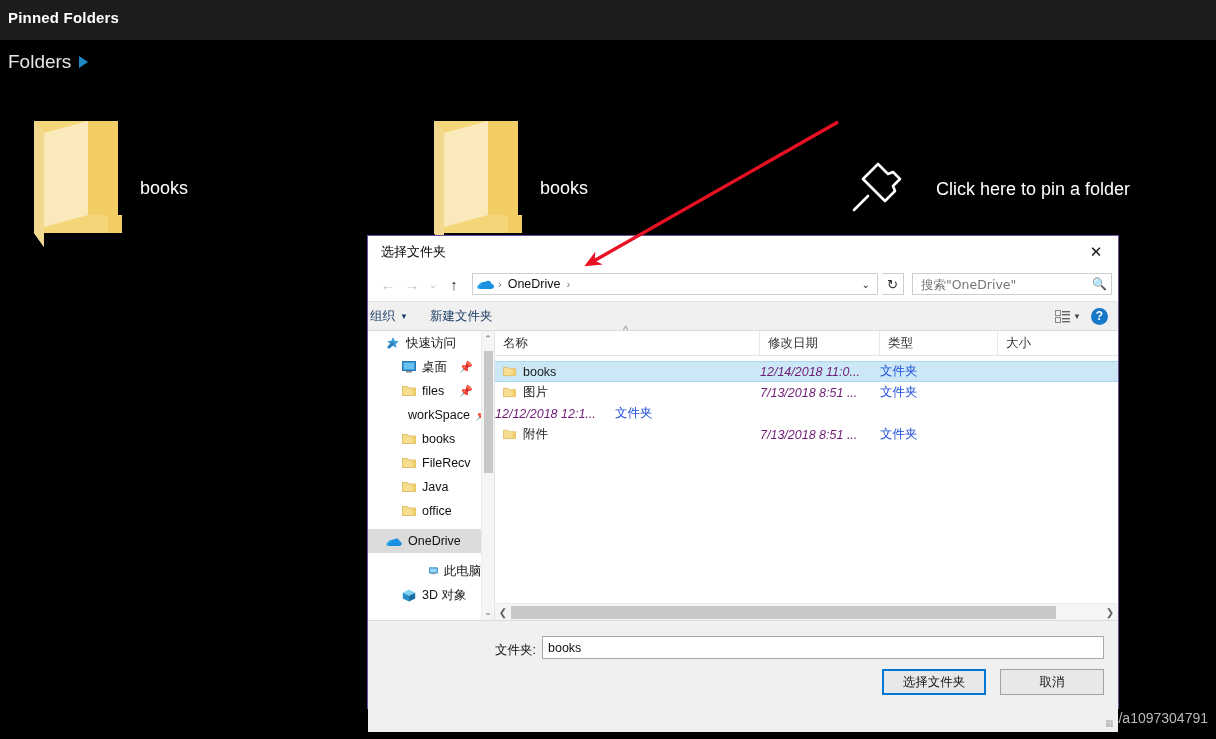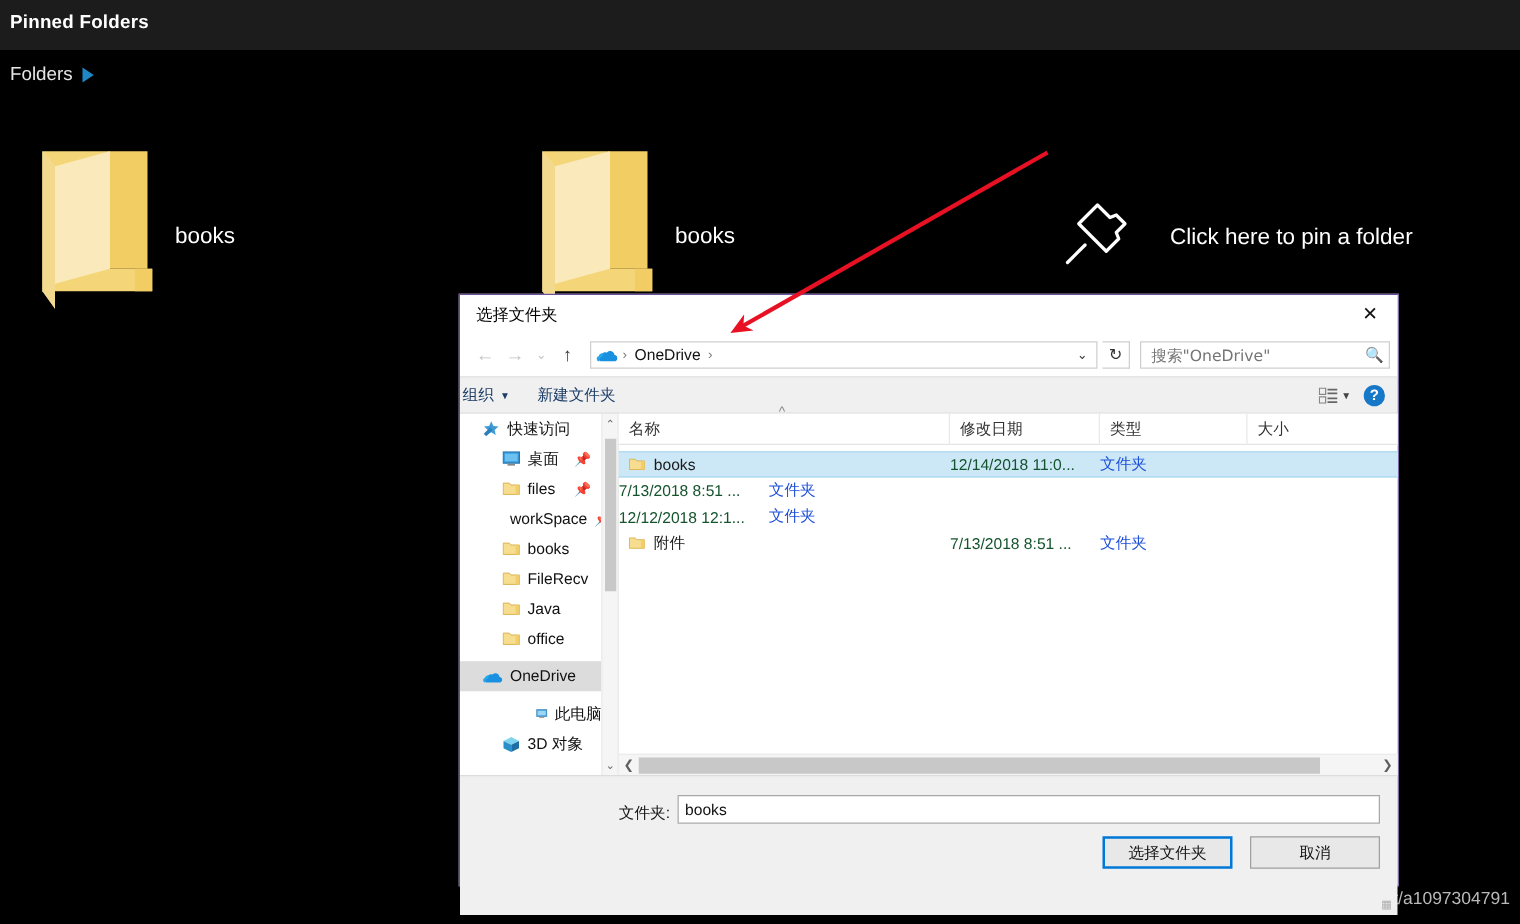--- a/index.html
+++ b/index.html
@@ -19,21 +19,21 @@
   }
   .app-title {
     position: absolute; left: 8px; top: 9px;
     color: #ffffff; font-size: 15px; font-weight: bold;
     letter-spacing: .2px;
   }
   .breadcrumb-row {
     position: absolute; left: 8px; top: 51px;
     display: flex; align-items: center; gap: 8px;
   }
-  .breadcrumb-label { color: #e6e6e6; font-size: 15px; }
+  .breadcrumb-label { color: #e6e6e6; font-size: 19px; }
   .breadcrumb-arrow {
     width: 0; height: 0;
     border-left: 9px solid #1e88c7;
     border-top: 6px solid transparent;
     border-bottom: 6px solid transparent;
     display: block;
   }
 
   .tile { position: absolute; }
   .tile-label {
@@ -171,21 +171,21 @@
   .col-size { width: 120px; border-right: none !important; }
   .sort-mark {
     position: absolute; left: 128px; top: -7px; color: #888; font-size: 11px;
   }
 
   .row {
     height: 21px; display: flex; align-items: center; font-size: 12.5px; color: #1a1a1a;
   }
   .row.selected { background: #cce8f7; border-top: 1px solid #a9d9ef; border-bottom: 1px solid #a9d9ef; }
   .cell-name { width: 265px; display: flex; align-items: center; gap: 7px; padding-left: 8px; }
-  .cell-date { width: 120px; color: #14532d; }
+  .cell-date { width: 120px; color: #701a75; font-style: italic; }
   .cell-type { width: 118px; color: #1d4ed8; }
   .cell-size { width: 120px; }
 
   .hscroll {
     position: absolute; left: 0; right: 0; bottom: 0; height: 17px;
     background: #f5f5f5; display: flex; align-items: center;
     border-top: 1px solid #ececec;
   }
   .hscroll .arrow {
     width: 16px; height: 17px; display: flex; align-items: center; justify-content: center;
@@ -447,20 +447,27 @@
                 <path d="M10.5 3 H13.5 V10.5 H10.5 Z" fill="#f1cd6b"></path>
               </svg>
               <span>books</span>
             </div>
             <div class="cell-date">12/14/2018 11:0...</div>
             <div class="cell-type">文件夹</div>
             <div class="cell-size"></div>
           </div>
 
           <div class="row">
+            <div class="cell-name">
+              <svg width="13" height="11" viewBox="0 0 14 12">
+                <path d="M0.5 1.5 H5.5 L6.8 3 H13.5 V10.5 H0.5 Z" fill="#f7dd8f" stroke="#dbb24d" stroke-width="0.8"></path>
+                <path d="M10.5 3 H13.5 V10.5 H10.5 Z" fill="#f1cd6b"></path>
+              </svg>
+              <span>图片</span>
+            </div>
             <div class="cell-date">7/13/2018 8:51 ...</div>
             <div class="cell-type">文件夹</div>
             <div class="cell-size"></div>
           </div>
 
           <div class="row">
             <div class="cell-date">12/12/2018 12:1...</div>
             <div class="cell-type">文件夹</div>
             <div class="cell-size"></div>
           </div>

